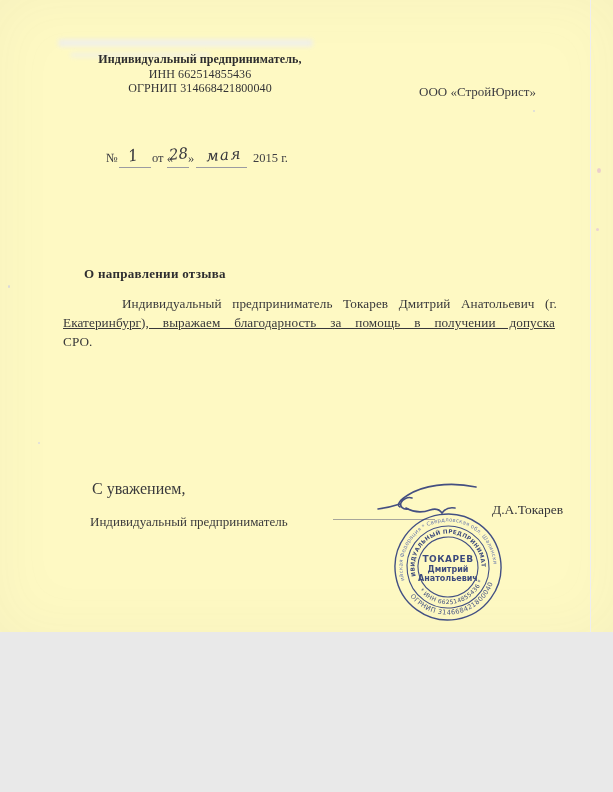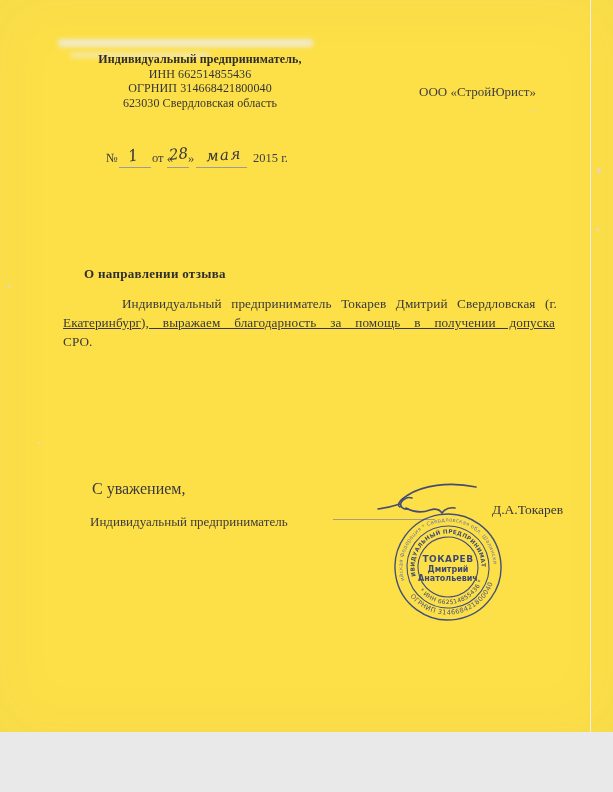--- a/index.html
+++ b/index.html
@@ -1,19 +1,19 @@
 <!DOCTYPE html>
 <html><head>
 <meta charset="utf-8">
 <style>
   html,body{margin:0;padding:0;background:#e9e9e9;}
   .page{
     position:relative;
-    width:613px;height:732px;
-    background:#fde047;
+    width:613px;height:632px;
+    background:#fef9c3;
     overflow:hidden;
     font-family:"Liberation Serif", serif;
     color:#3a3a3c;
     box-shadow:inset 0 0 60px rgba(120,120,125,0.06);
   }
   
   .ghost-bar{position:absolute;background:#edeef2;filter:blur(2px);border-radius:3px;opacity:.75;}
   
   .scan-line{position:absolute;left:590px;top:0;width:1px;height:792px;background:#eeeef1;}
   .speck{position:absolute;border-radius:50%;}
@@ -56,39 +56,38 @@
   <div class="speck" style="left:533px;top:110px;width:2px;height:2px;background:#d9d9dc;"></div>
   <div class="speck" style="left:597px;top:168px;width:4px;height:5px;background:#eccfcb;"></div>
   <div class="speck" style="left:596px;top:228px;width:3px;height:3px;background:#ead4d2;"></div>
   <div class="speck" style="left:38px;top:442px;width:2px;height:2px;background:#dcdcdf;"></div>
   <div class="speck" style="left:8px;top:285px;width:2px;height:3px;background:#d8d8db;"></div>
 
   <div class="letterhead">
     <div class="lh-b">Индивидуальный предприниматель,</div>
     <div>ИНН 662514855436</div>
     <div>ОГРНИП 314668421800040</div>
-    <div>623030 Свердловская область</div>
   </div>
 
   <div class="recipient">ООО «СтройЮрист»</div>
 
   <span class="ref" style="left:106px;top:151px;">№</span>
   <span class="hand" style="left:128px;top:146px;font-size:16px;transform:rotate(-10deg);">1</span>
   <div class="ref-u" style="left:119px;top:167px;width:32px;"></div>
   <span class="ref" style="left:152px;top:151px;">от «</span>
   <span class="hand" style="left:169px;top:145px;font-size:15px;transform:rotate(-6deg);">28</span>
   <div class="ref-u" style="left:167px;top:167px;width:22px;"></div>
   <span class="ref" style="left:188px;top:151px;">»</span>
   <span class="hand" style="left:206px;top:146px;font-size:15px;letter-spacing:1.5px;transform:rotate(-4deg);">мая</span>
   <div class="ref-u" style="left:196px;top:167px;width:51px;"></div>
   <span class="ref" style="left:253px;top:151px;">2015 г.</span>
 
   <div class="subject">О направлении отзыва</div>
 
-  <div class="body-line just" style="left:122px;top:296px;width:435px;">Индивидуальный предприниматель Токарев Дмитрий Свердловская (г.</div>
+  <div class="body-line just" style="left:122px;top:296px;width:435px;">Индивидуальный предприниматель Токарев Дмитрий Анатольевич (г.</div>
   <div class="body-line just" style="left:63px;top:315px;width:492px;text-decoration:underline;">Екатеринбург), выражаем благодарность за помощь в получении допуска</div>
   <div class="body-line" style="left:63px;top:334px;">СРО.</div>
 
   <div class="regards">С уважением,</div>
   <div class="sig-title">Индивидуальный предприниматель</div>
   <div class="sig-rule"></div>
   <div class="sig-name">Д.А.Токарев</div>
 
   <svg class="stamp-svg" width="112" height="112" viewBox="0 0 112 112">
     <g transform="rotate(-9 56 56)" fill="none" stroke="#34437f">

